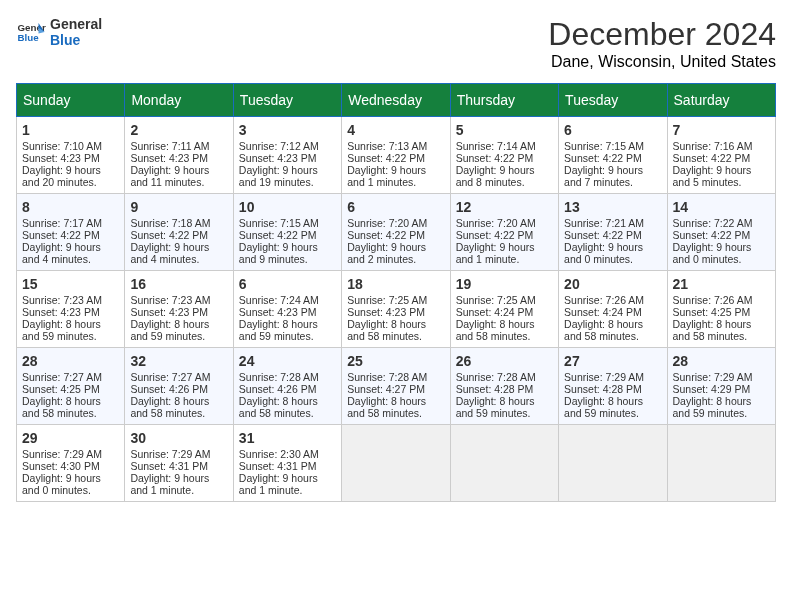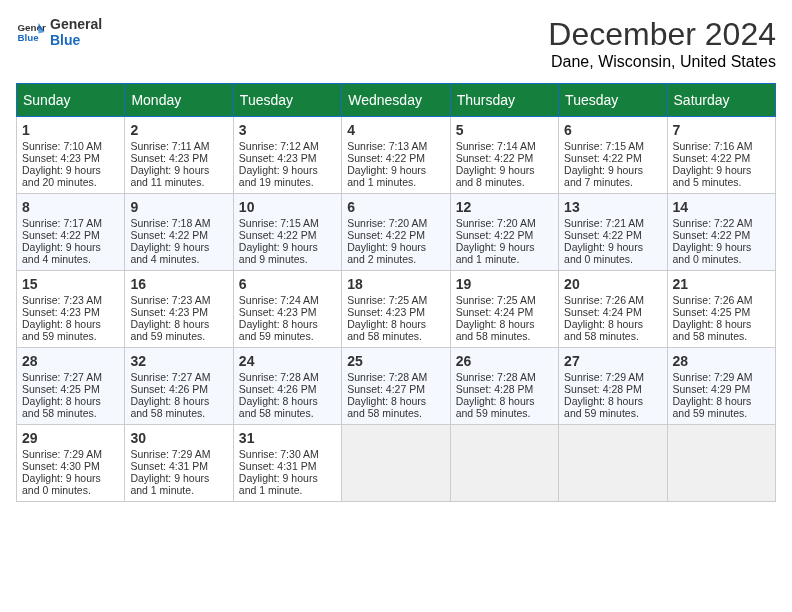--- a/index.html
+++ b/index.html
@@ -322,21 +322,21 @@
         </td>
         <td>
           <span class="day-num">30</span>
           <div>Sunrise: 7:29 AM</div>
           <div>Sunset: 4:31 PM</div>
           <div>Daylight: 9 hours</div>
           <div>and 1 minute.</div>
         </td>
         <td>
           <span class="day-num">31</span>
-          <div>Sunrise: 7:30 AM</div>
+          <div>Sunrise: 2:30 AM</div>
           <div>Sunset: 4:31 PM</div>
           <div>Daylight: 9 hours</div>
           <div>and 1 minute.</div>
         </td>
         <td class="empty-cell"></td>
         <td class="empty-cell"></td>
         <td class="empty-cell"></td>
         <td class="empty-cell"></td>
       </tr>
     </tbody>

